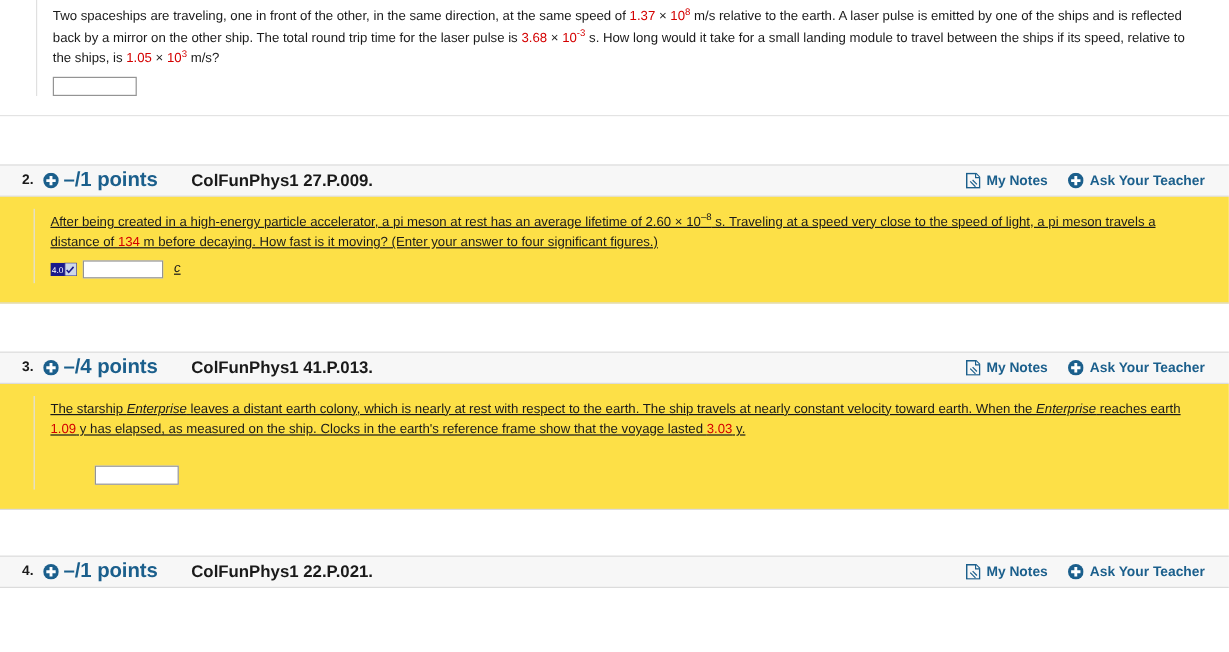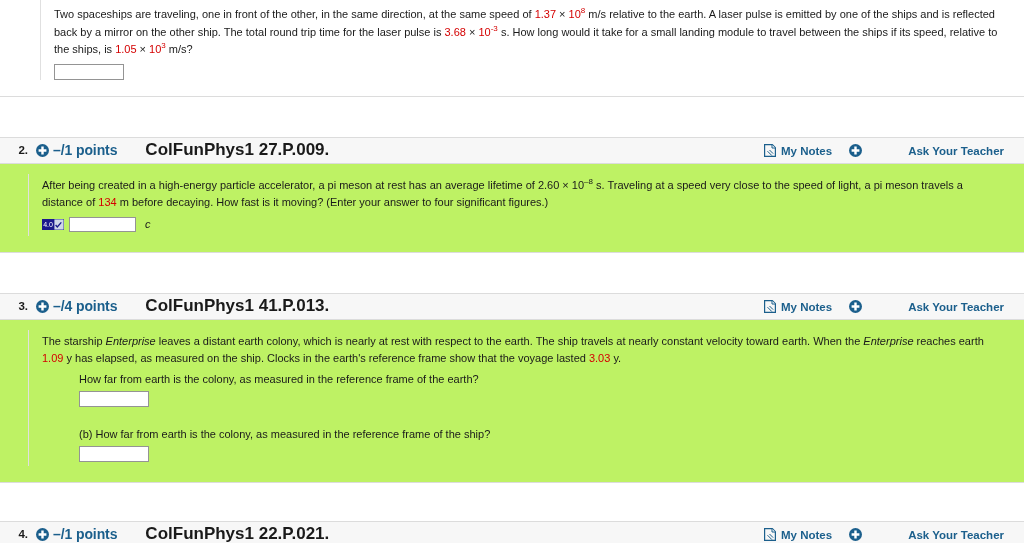--- a/index.html
+++ b/index.html
@@ -47,50 +47,51 @@
   .plus-icon {
     width: 13px;
     height: 13px;
     flex: 0 0 auto;
     margin-right: 4px;
     display: inline-block;
     line-height: 0;
   }
   .points {
     color: #1b5f8c;
-    font-size: 14px;
+    font-size: 17px;
     font-weight: bold;
     letter-spacing: -0.1px;
   }
   .qkey {
     font-weight: bold;
-    font-size: 17px;
+    font-size: 14px;
     color: #1a1a1a;
     margin-left: 28px;
   }
   .hdr-spacer { flex: 1 1 auto; }
   .hdr-link {
     display: flex;
     align-items: flex-end;
     color: #1b5f8c;
     font-weight: bold;
     font-size: 11.5px;
     text-decoration: none;
     cursor: pointer;
     white-space: nowrap;
   }
-  .hdr-link + .hdr-link { margin-left: 17px; gap: 41px; }
+  .hdr-link + .hdr-link { margin-left: 17px; }
   .hdr-link .glyph { margin-right: 5px; line-height: 0; display:inline-block; }
 
   
   .prob-body {
     border-bottom: 1px solid #dcdcdc;
     padding: 10px 16px 16px 0;
-    background: #bef264;
+    background: #fde047;
     position: relative;
+    text-decoration: underline;
   }
   .prob-body .inner {
     margin-left: 28px;
     border-left: 1px solid #e0e0e0;
     padding: 3px 20px 4px 13px;
     min-height: 26px;
   }
   .qtext {
     line-height: 17.5px;
     font-size: 11px;
@@ -148,21 +149,21 @@
 
   .gap { height: 40px; background: #ffffff; }
   .gap.small { height: 38px; }
 
   
   .top-card {
     border-bottom: 1px solid #dcdcdc;
     padding: 0 0 16px 0;
   }
   .top-card .inner {
-    margin-left: 40px;
+    margin-left: 30px;
     border-left: 1px solid #e0e0e0;
     padding: 6px 20px 0 13px;
   }
 </style>
 </head>
 <body>
 
 <div class="page">
 
   <div class="top-card">
@@ -258,31 +259,24 @@
             <path d="M5.3 2.6h2.4v2.7h2.7v2.4H7.7v2.7H5.3V7.7H2.6V5.3h2.7z" fill="#ffffff"></path>
           </svg>
         </span>
         <span>Ask Your Teacher</span>
       </a>
     </div>
     <div class="prob-body">
       <div class="inner">
         <div class="qtext narrow">The starship <em>Enterprise</em> leaves a distant earth colony, which is nearly at rest with respect to the earth. The ship travels at nearly constant velocity toward earth. When the <em>Enterprise</em> reaches earth <span class="num">1.09</span> y has elapsed, as measured on the ship. Clocks in the earth's reference frame show that the voyage lasted <span class="num">3.03</span> y.</div>
 
+
+        <div class="subq-gap"></div>
+
         <div class="subq">
-          <div class="slabel">How far from earth is the colony, as measured in the reference frame of the earth?</div>
-          <div class="answer-row">
-            <input class="answer-box wide" type="text" value="" style="">
-          </div>
-        </div>
-
-        <div class="subq-gap"></div>
-
-        <div class="subq">
-          <div class="slabel">(b) How far from earth is the colony, as measured in the reference frame of the ship?</div>
           <div class="answer-row">
             <input class="answer-box wide" type="text" value="" style="">
           </div>
         </div>
       </div>
     </div>
   </div>
 
   <div class="gap small"></div>
 

